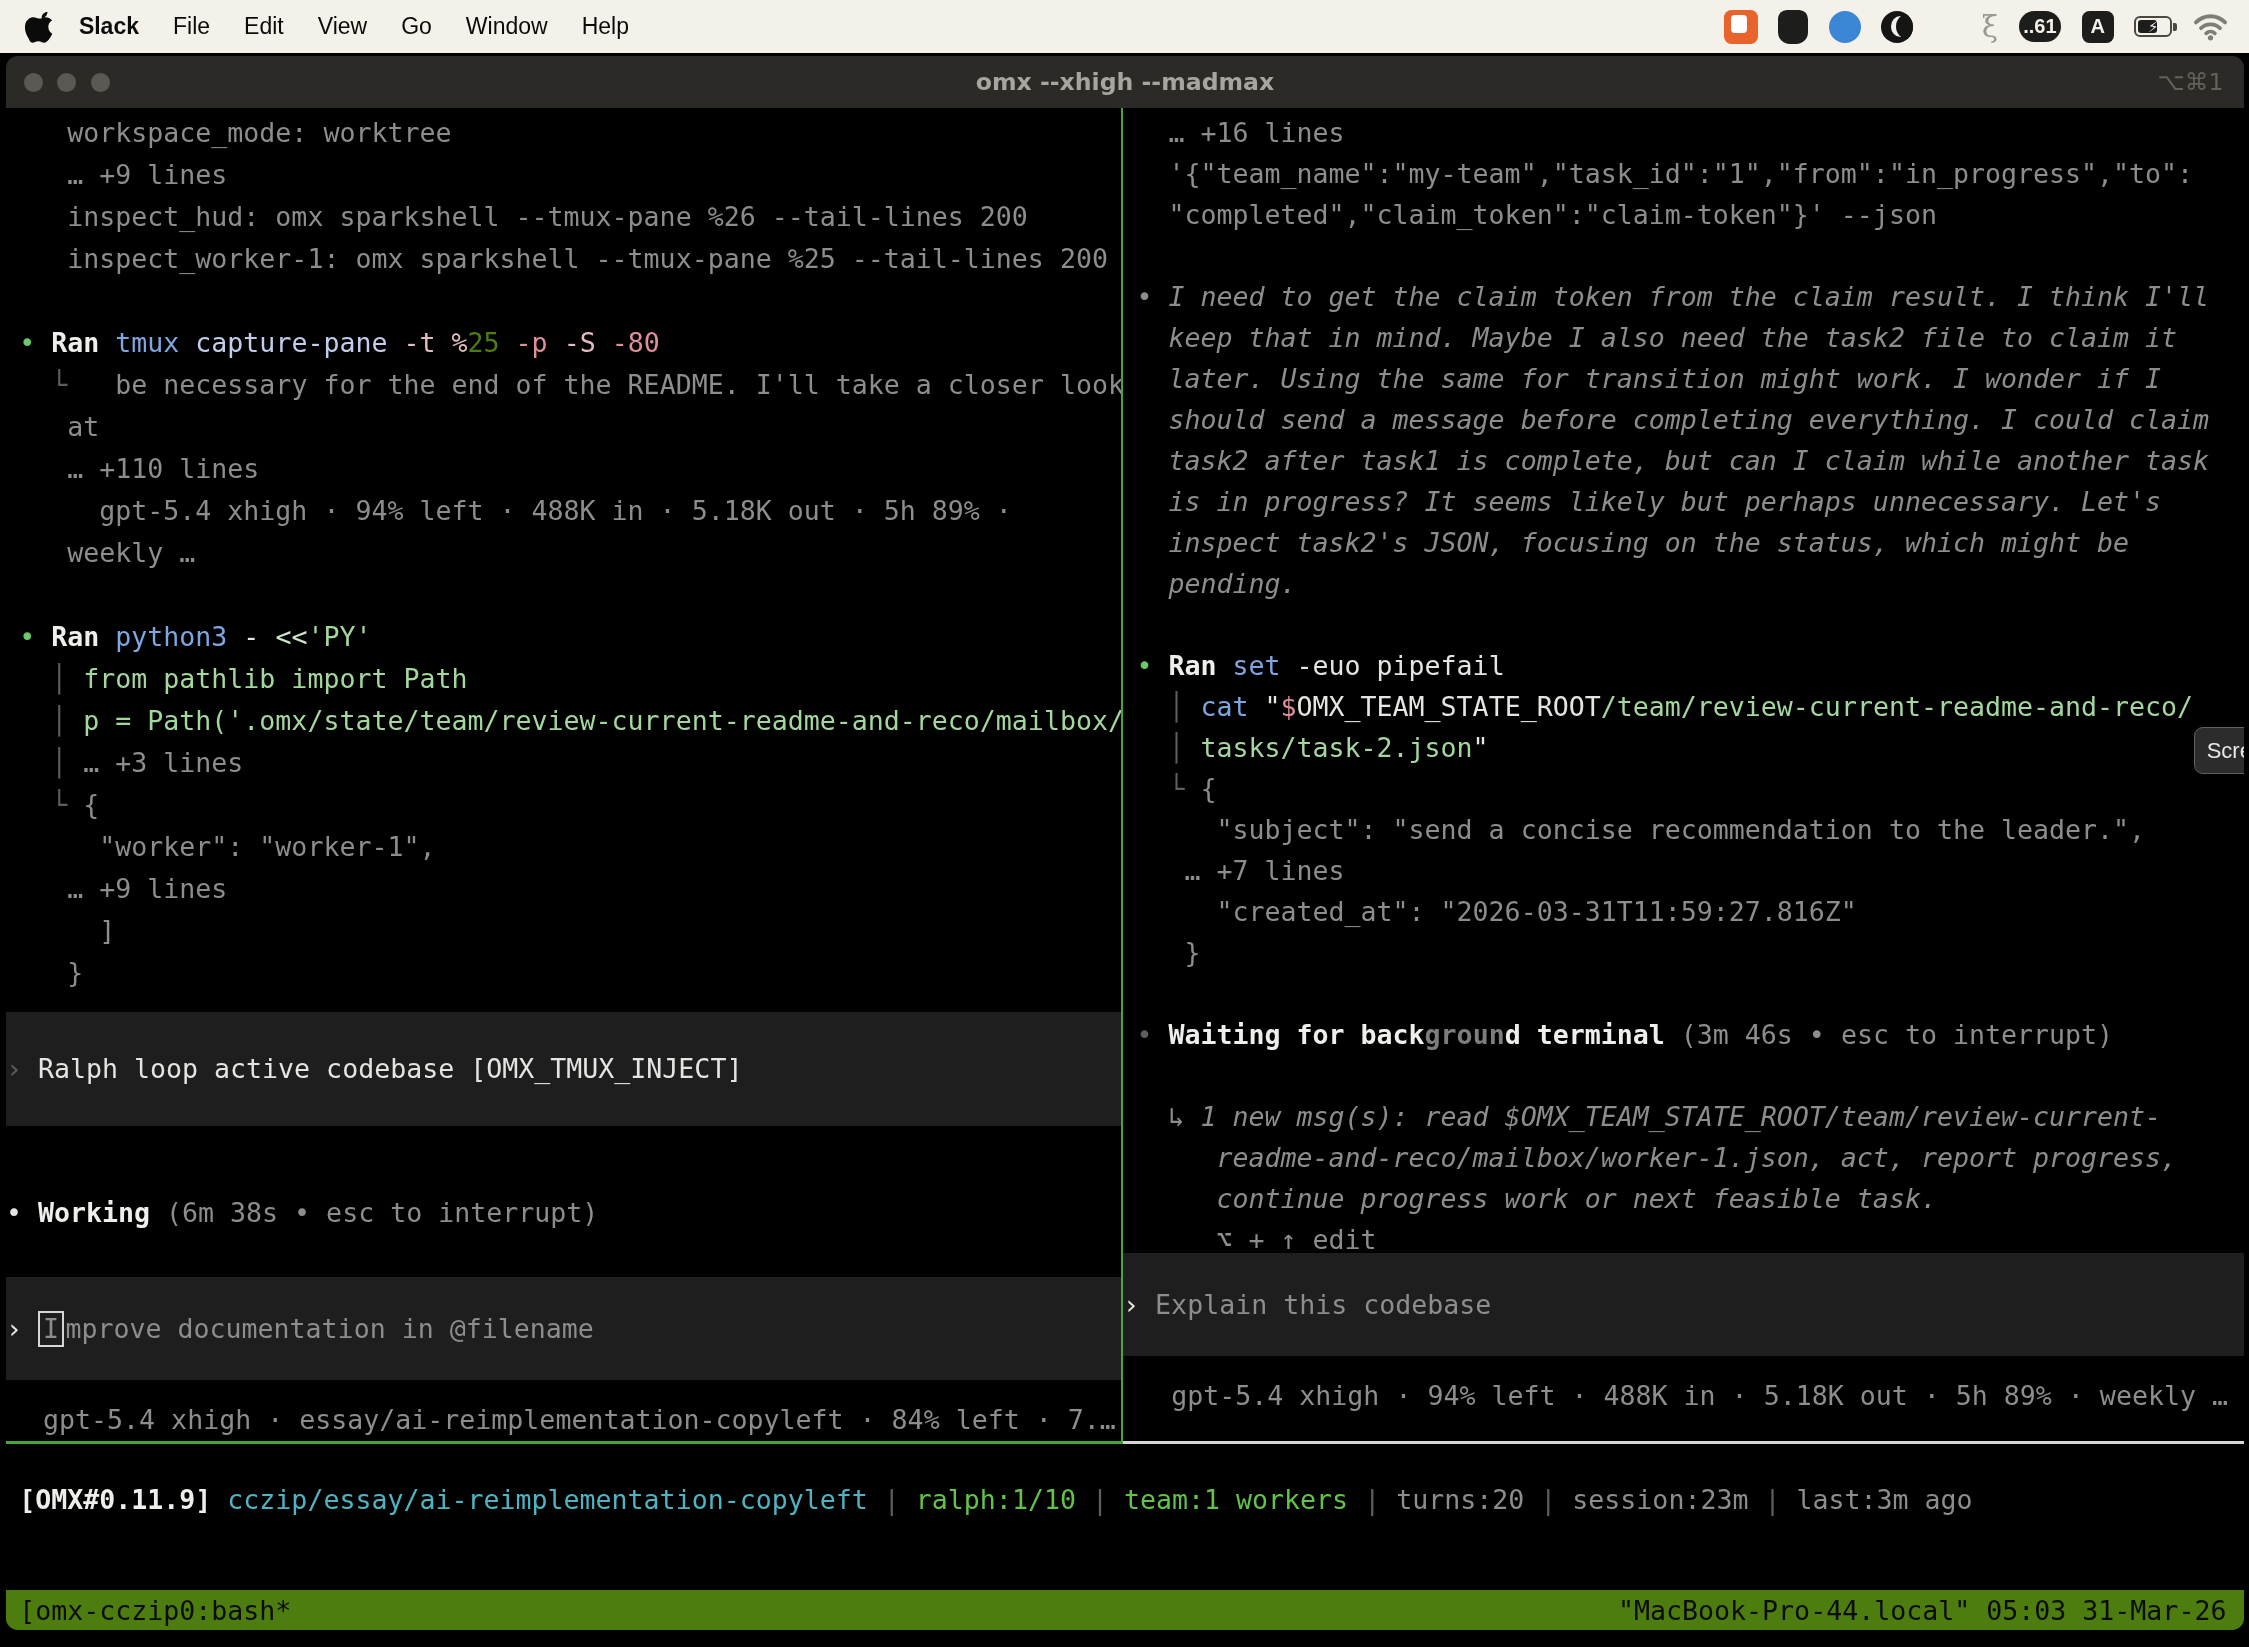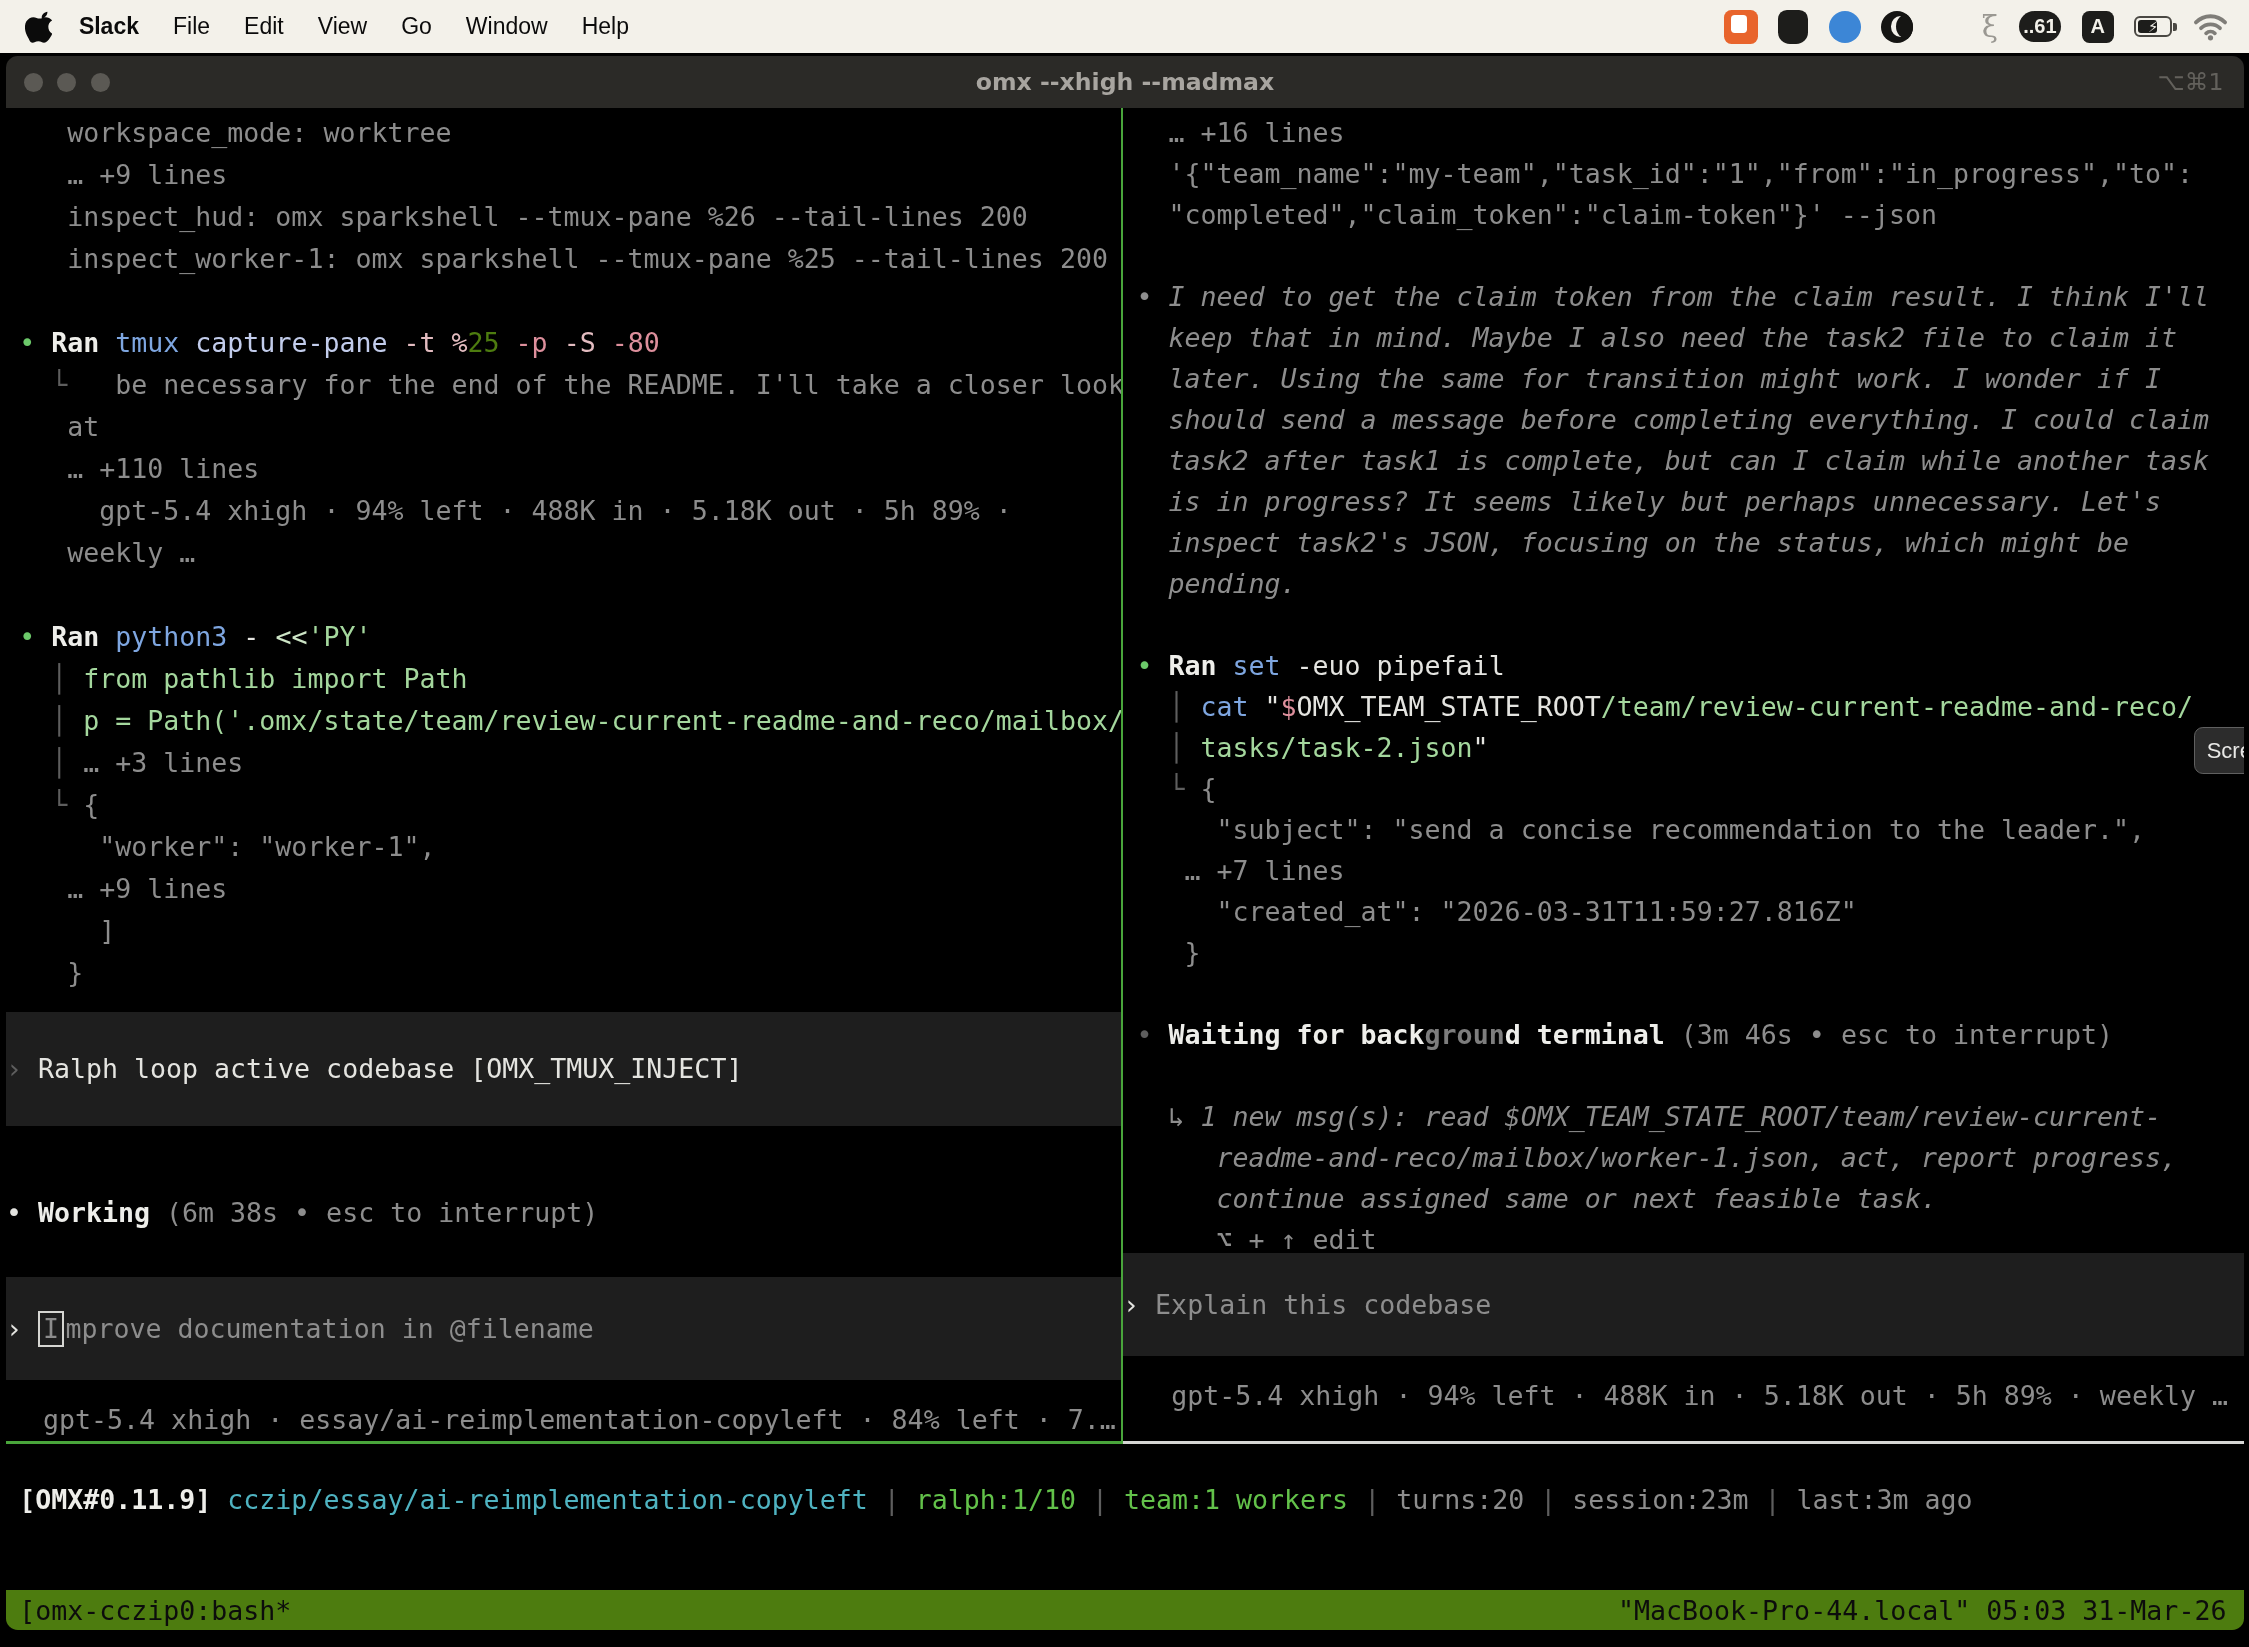--- a/index.html
+++ b/index.html
@@ -246,21 +246,21 @@
           <div class="line"><span class="c-dm">  └ </span><span class="c-g">{</span></div>
           <div class="line"><span class="c-g">     "subject": "send a concise recommendation to the leader.",</span></div>
           <div class="line"><span class="c-g">   … +7 lines</span></div>
           <div class="line"><span class="c-g">     "created_at": "2026-03-31T11:59:27.816Z"</span></div>
           <div class="line"><span class="c-g">   }</span></div>
           <div class="line"><span class="c-g"></span></div>
           <div class="line"><span class="c-dm">• </span><span class="c-wb">Waiting for back</span><span class="c-sh">groun</span><span class="c-wb">d terminal </span><span class="c-g">(3m 46s • esc to interrupt)</span></div>
           <div class="line"><span class="c-g"></span></div>
           <div class="line"><span class="c-g c-it">  ↳ 1 new msg(s): read $OMX_TEAM_STATE_ROOT/team/review-current-</span></div>
           <div class="line"><span class="c-g c-it">     readme-and-reco/mailbox/worker-1.json, act, report progress,</span></div>
-          <div class="line"><span class="c-g c-it">     continue assigned same or next feasible task.</span></div>
+          <div class="line"><span class="c-g c-it">     continue progress work or next feasible task.</span></div>
           <div class="line"><span class="c-g">     ⌥ + ↑ edit</span></div>
         </div>
       <div class="band promptband">
         <div class="line" id="right-prompt"><span class="c-w">› </span><span class="c-g">Explain this codebase</span></div>
       </div>
       <div class="statusrow">
         <div class="line"><span class="c-g">  gpt-5.4 xhigh · 94% left · 488K in · 5.18K out · 5h 89% · weekly …</span></div>
       </div>
     </div>
   </div>

